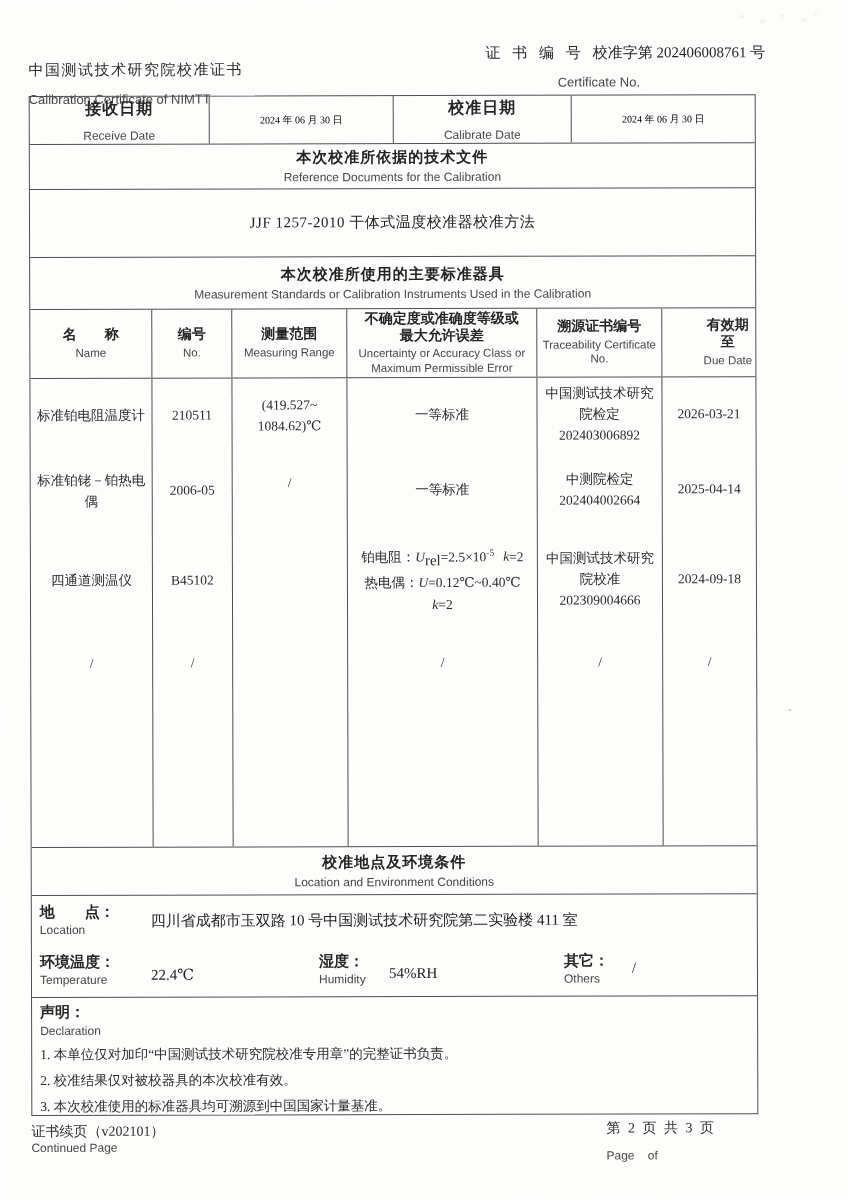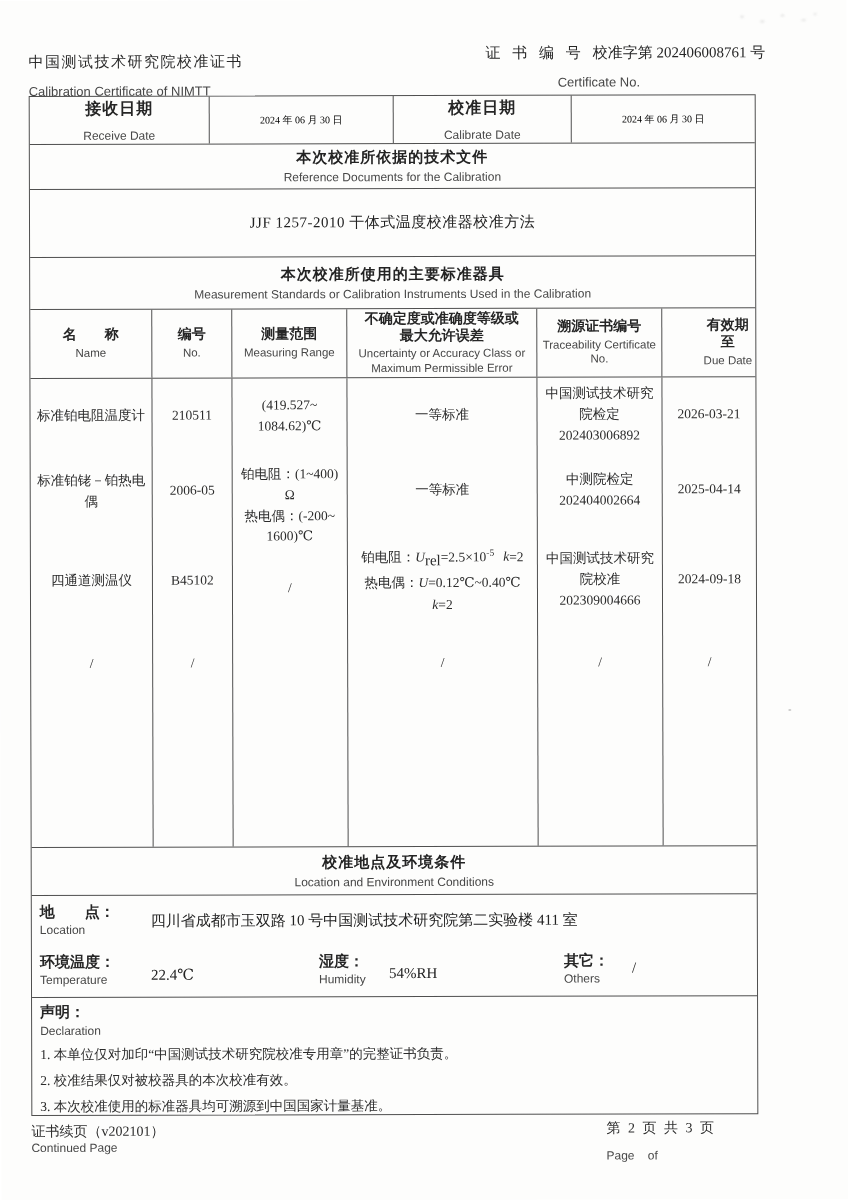--- a/index.html
+++ b/index.html
@@ -13,21 +13,21 @@
   .sheet{
     position:relative;width:848px;height:1200px;
     background:#fdfdfc;
     transform:rotate(-0.15deg);
     transform-origin:50% 50%;
   }
   .en{font-family:"Liberation Sans","DejaVu Sans",sans-serif;color:#474747;}
   .prelines{white-space:pre-line;}
 
   
-  .hdr-left{position:absolute;left:30px;top:52px;}
+  .hdr-left{position:absolute;left:30px;top:60px;}
   .hdr-left .t-cn{font-size:15px;letter-spacing:1.5px;color:#2a2a2a;font-weight:500;}
   .hdr-left .t-en{font-size:13px;margin-top:12px;}
   .hdr-right{position:absolute;left:487px;top:44px;width:270px;}
   .hdr-right .line1{font-size:15px;color:#262626;white-space:pre;}
   .hdr-right .lbl{letter-spacing:4px;font-weight:500;margin-right:8px;}
   .hdr-right .line2{font-size:13px;margin-top:12px;margin-left:72px;}
 
   .smudge{
     position:absolute;left:733px;top:8px;width:88px;height:24px;
     background:
@@ -194,24 +194,20 @@
       </div>
       <div class="tcol w2">
         <div class="bcell r1">210511</div>
         <div class="bcell r2">2006-05</div>
         <div class="bcell r3">B45102</div>
         <div class="bcell r4">/</div>
       </div>
       <div class="tcol w3">
         <div class="bcell r2 prelines">(419.527~
 1084.62)℃</div>
-        <div class="bcell r3 prelines">铂电阻：(1~400)
-Ω
-热电偶：(-200~
-1600)℃</div>
         <div class="bcell r4">/</div>
       </div>
       <div class="tcol w4">
         <div class="bcell r1">一等标准</div>
         <div class="bcell r2">一等标准</div>
         <div class="bcell r3">
           <div>
             <div class="unc-line"><span>铂电阻：</span><i>U</i><sub>rel</sub><span>=2.5×10</span><sup>-5</sup><i class="ksp">k</i><span>=2</span></div>
             <div class="unc-line"><span>热电偶：</span><i>U</i><span>=0.12℃~0.40℃</span></div>
             <div class="unc-line"><i>k</i><span>=2</span></div>

